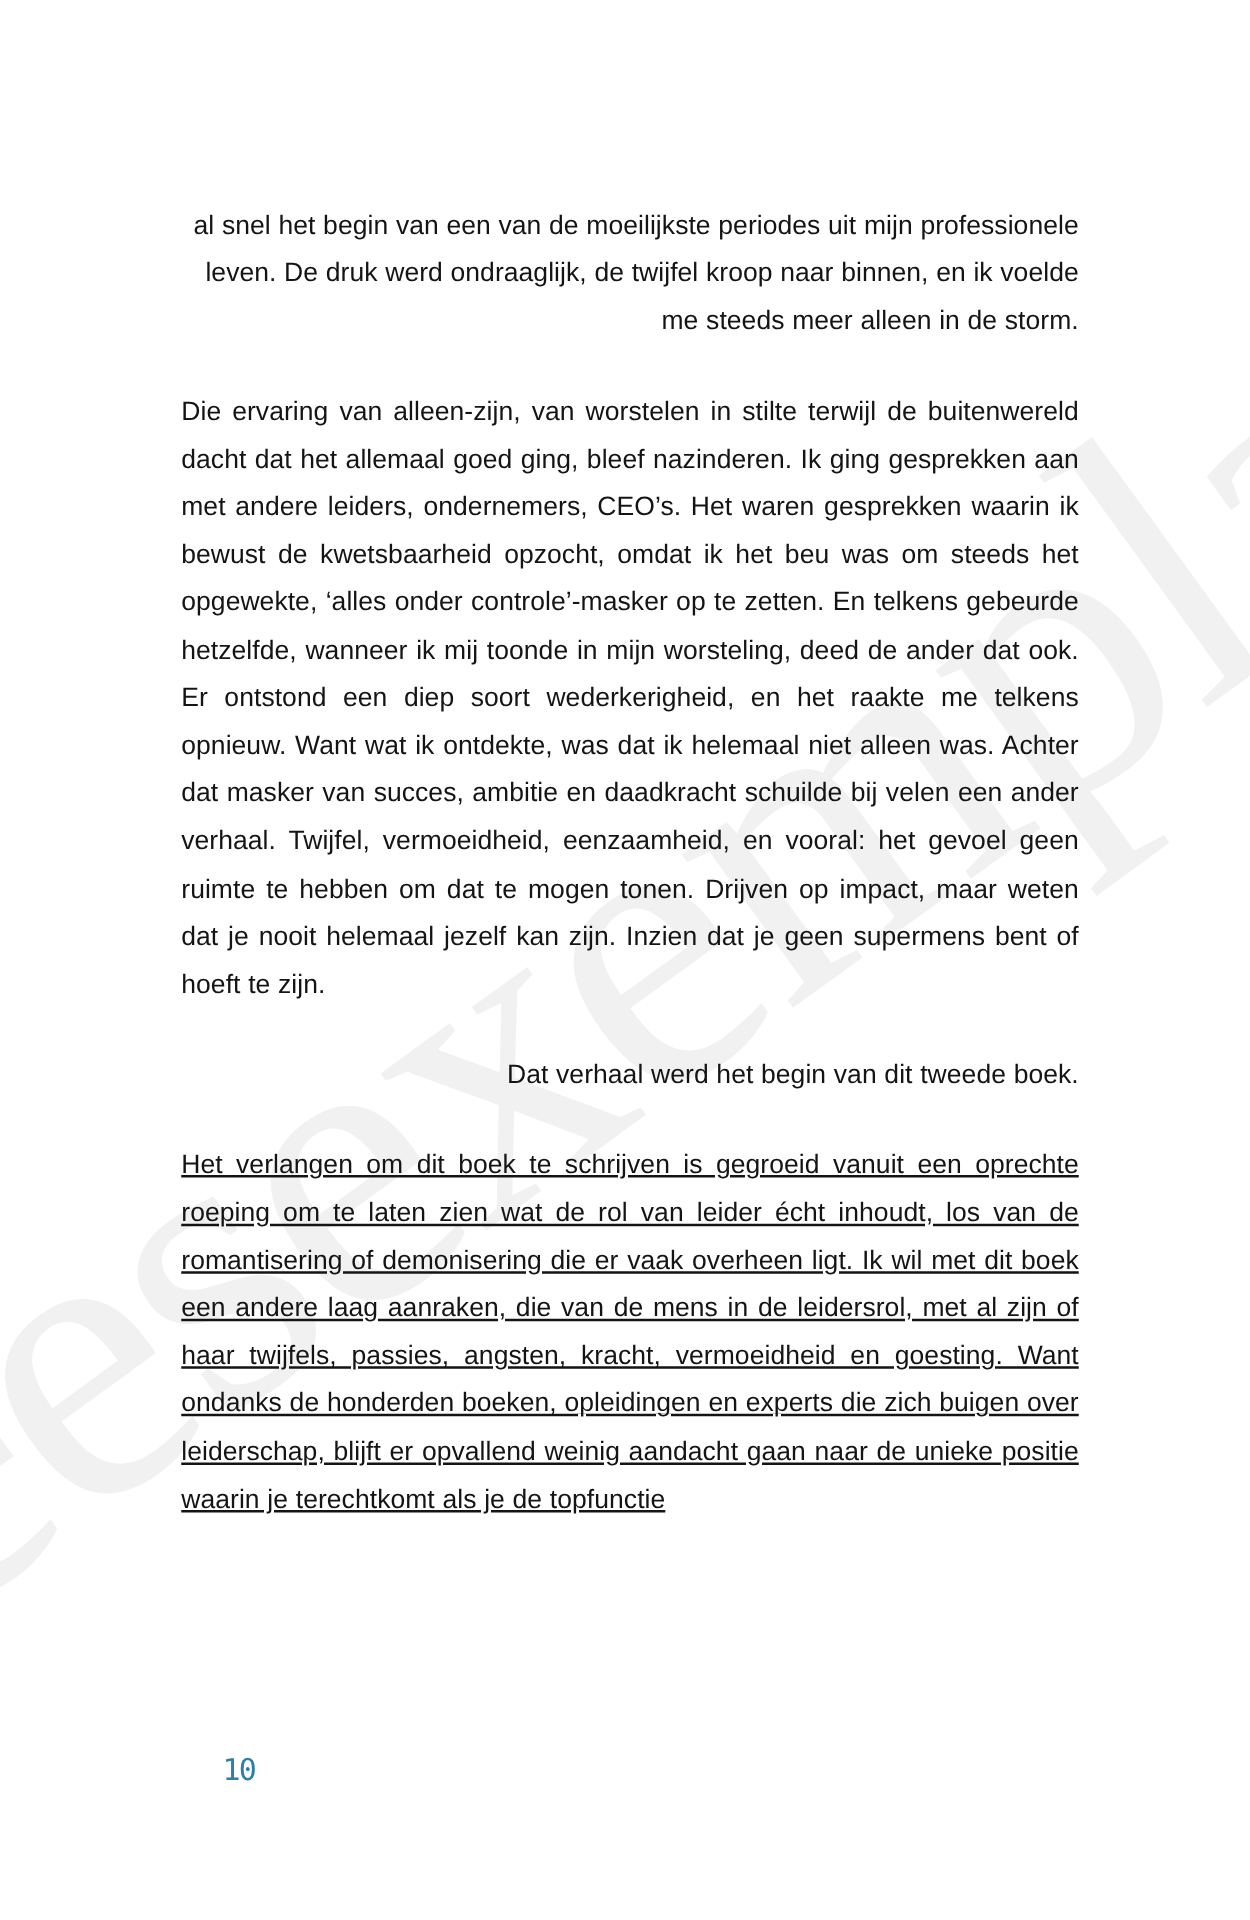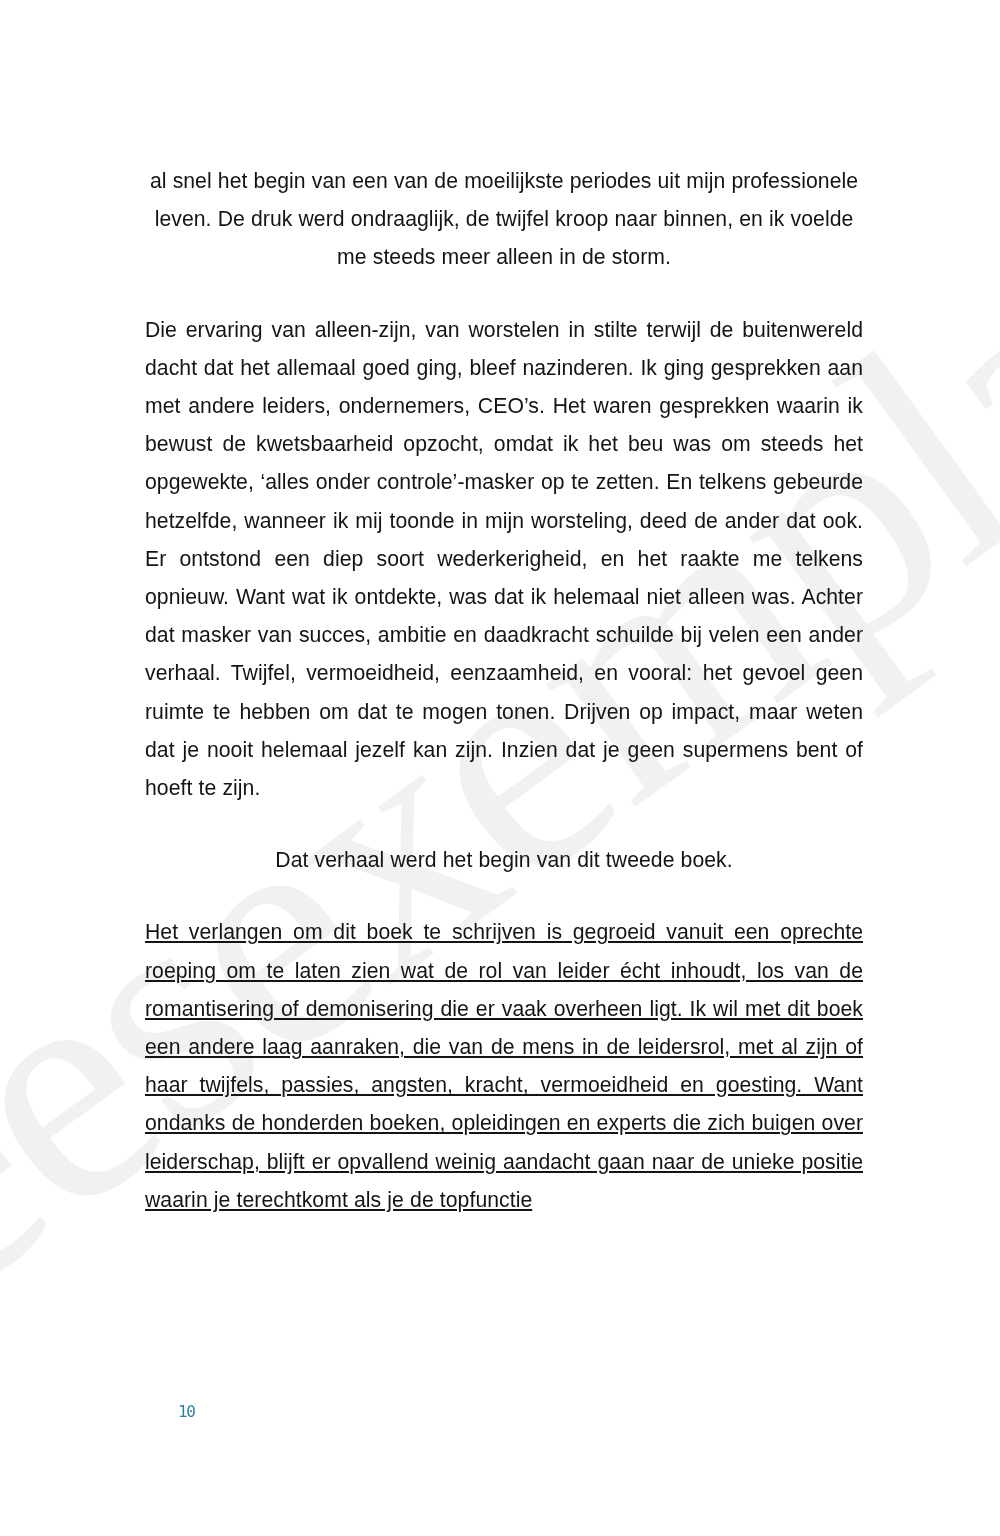--- a/index.html
+++ b/index.html
@@ -63,31 +63,31 @@
     -webkit-font-smoothing: antialiased;
   }
 
   p.body-paragraph:last-child {
     margin-bottom: 0;
     text-decoration: underline;
   }
 
   
   p.body-paragraph.loose {
-    text-align: center;
+    text-align: right;
   }
 
   
   .page-number {
     position: absolute;
     left: 178px;
     top: 1404px;
     z-index: 3;
     font-family: "DejaVu Sans Mono", monospace;
-    font-size: 16px;
+    font-size: 24px;
     line-height: 1;
     font-weight: 400;
     letter-spacing: -1.5px;
     color: #2e7fa8;
   }
 </style>
 </head>
 <body>
 
 <div class="page">

